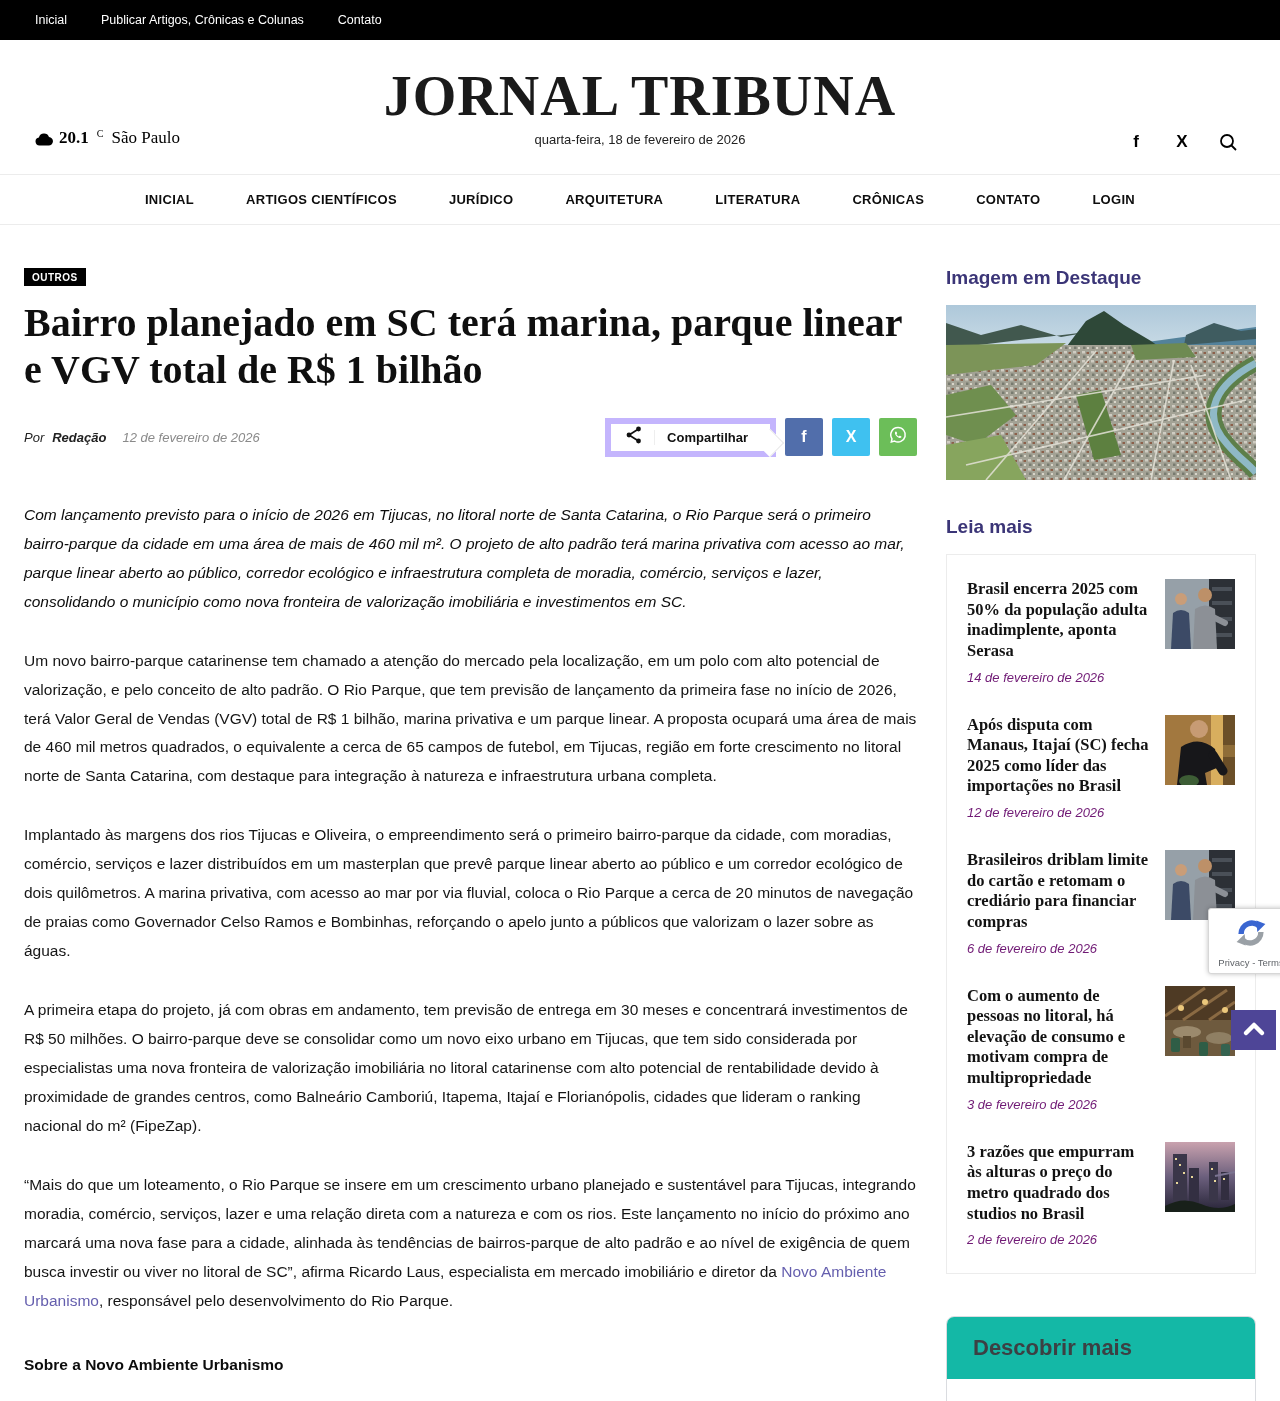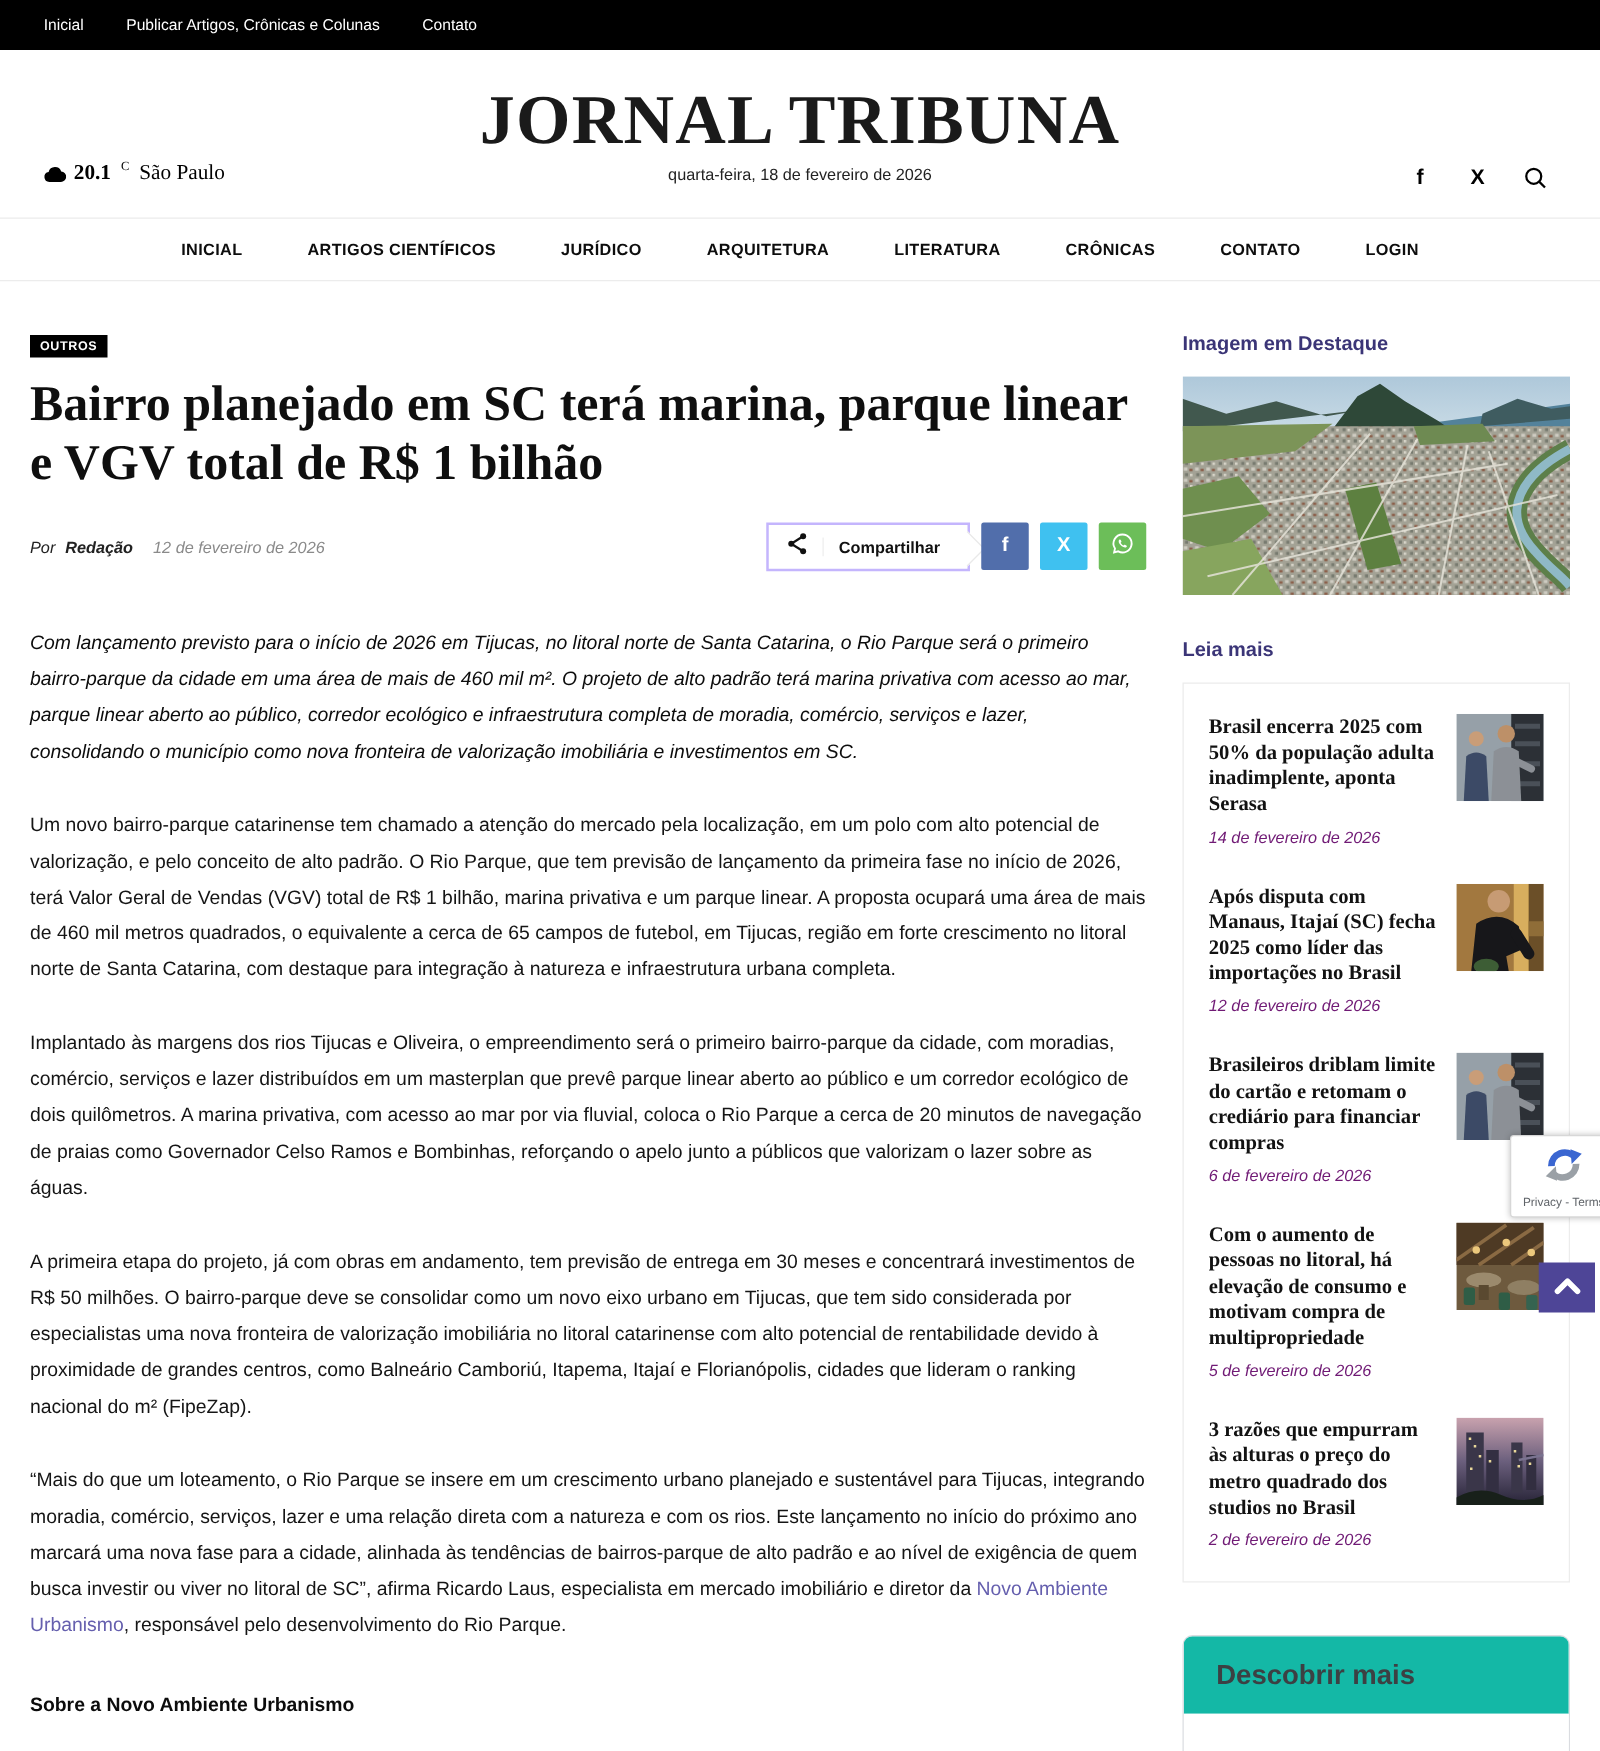--- a/index.html
+++ b/index.html
@@ -39,35 +39,35 @@
   .cat-badge { display:inline-block; background:#000; color:#fff; font-size:10px; font-weight:bold;
                letter-spacing:.5px; padding:4px 8px 3px; cursor:pointer; }
   h1 { font-family:"Liberation Serif","DejaVu Serif",serif; font-size:40px; line-height:1.17;
        font-weight:bold; color:#0f0f0f; margin-top:14px; max-width:880px; }
   .meta-row { display:flex; justify-content:space-between; align-items:center; margin-top:24px; }
   .byline { font-style:italic; font-size:13px; color:#222; display:flex; align-items:baseline; gap:8px; }
   .byline .author { font-weight:bold; cursor:pointer; }
   .byline .adate { color:#8a8a8a; margin-left:8px; }
   .share-cluster { display:flex; align-items:center; gap:9px; }
   .share-btn { position:relative; display:flex; align-items:center; gap:12px; background:#fff;
-               border:2px solid #c4b5fd; height:39px; padding:0 22px 0 15px; cursor:pointer; }
+               border:6px solid #c4b5fd; height:39px; padding:0 22px 0 15px; cursor:pointer; }
   .share-btn .lbl { font-size:13px; font-weight:bold; color:#111; border-left:1px solid #eee; padding-left:12px; }
   .share-btn::after { content:""; position:absolute; right:-10px; top:9px; width:19px; height:19px;
                       background:#fff; border-top:1px solid #e9e9e9; border-right:1px solid #e9e9e9;
                       transform:rotate(45deg); }
   .sq { width:38px; height:38px; border-radius:2px; display:flex; align-items:center; justify-content:center;
         color:#fff; font-weight:bold; font-size:16px; cursor:pointer; z-index:1; }
 
   .lead { margin-top:44px; font-style:italic; font-size:15.5px; line-height:1.87; color:#0c0c0c; }
   .para { margin-top:30px; font-size:15.5px; line-height:1.87; color:#151515; }
   .para a { text-decoration:none; cursor:pointer; }
   .subhead { margin-top:40px; font-size:15.5px; font-weight:bold; color:#0c0c0c; }
 
   
-  .side-h { font-size:16px; font-weight:bold; color:#3b3577; }
+  .side-h { font-size:19px; font-weight:bold; color:#3b3577; }
   .feat-img { margin-top:16px; width:310px; height:175px; overflow:hidden; }
   .leia { margin-top:36px; }
   .posts-box { margin-top:16px; border:1px solid #ececec; padding:24px 20px 20px; }
   .post { display:flex; gap:14px; margin-bottom:30px; }
   .post:last-child { margin-bottom:6px; }
   .post .pt { flex:1; }
   .post .ptitle { font-family:"Liberation Serif","DejaVu Serif",serif; font-weight:bold; font-size:16.5px;
                   line-height:1.25; color:#121212; cursor:pointer; }
   .post .pdate { margin-top:8px; font-style:italic; font-size:13px; color:#701a75; }
   .thumb { width:70px; height:70px; flex:none; overflow:hidden; cursor:pointer; }
@@ -290,21 +290,21 @@
               <circle cx="40" cy="16" r="7" fill="#bd9068"></circle>
               <path d="M28,70 L30,30 Q40,23 50,30 L52,70 Z" fill="#8c9096"></path>
               <path d="M48,38 L60,44" stroke="#8c9096" stroke-width="6" stroke-linecap="round"></path>
             </svg>
           </div>
         </div>
 
         <div class="post">
           <div class="pt">
             <div class="ptitle">Com o aumento de pessoas no litoral, há elevação de consumo e motivam compra de multipropriedade</div>
-            <div class="pdate">5 de fevereiro de 2026</div>
+            <div class="pdate">3 de fevereiro de 2026</div>
           </div>
           <div class="thumb">
             <svg width="70" height="70" viewBox="0 0 70 70">
               <rect width="70" height="70" fill="#6e5a3e"></rect>
               <rect width="70" height="34" fill="#4e3a24"></rect>
               <g stroke="#8a6a43" stroke-width="3">
                 <line x1="0" y1="30" x2="40" y2="2"></line>
                   <line x1="18" y1="34" x2="62" y2="4"></line>
                   <line x1="44" y1="34" x2="70" y2="16"></line>
               </g>

